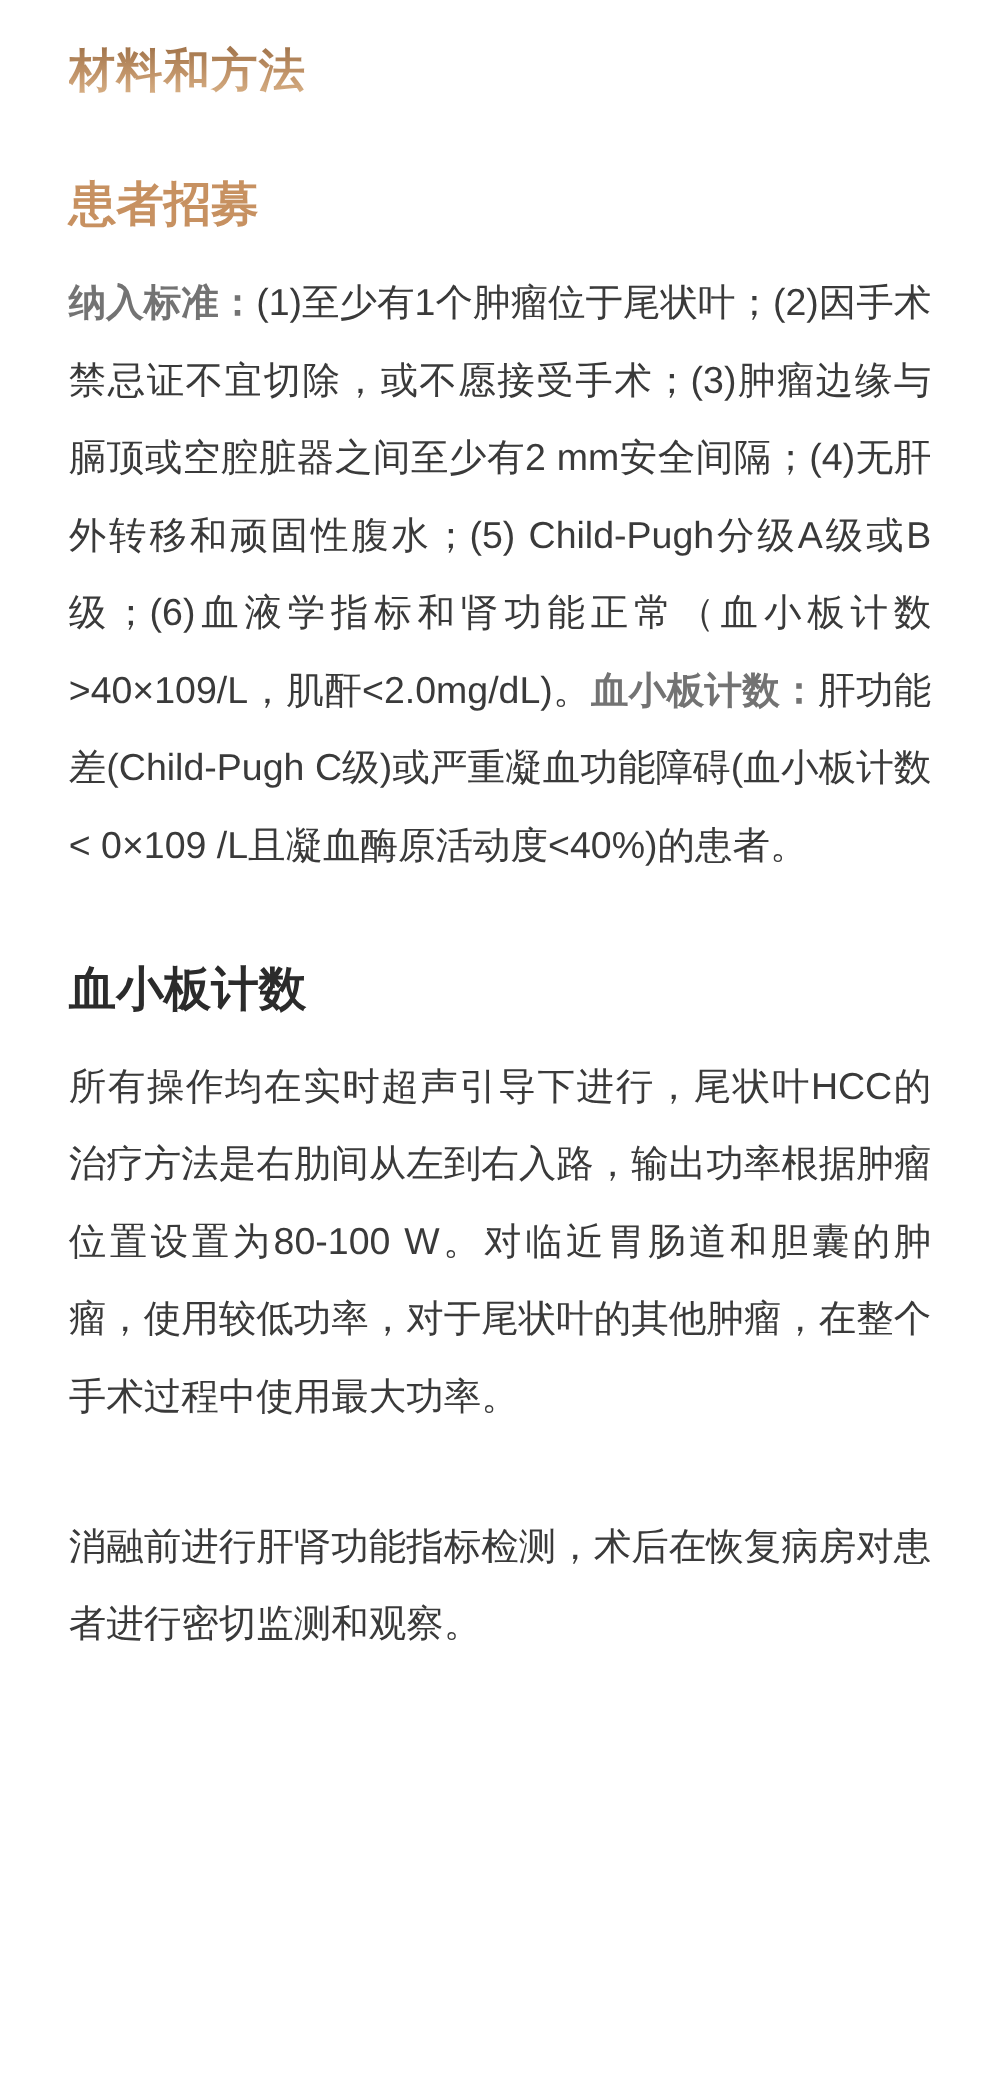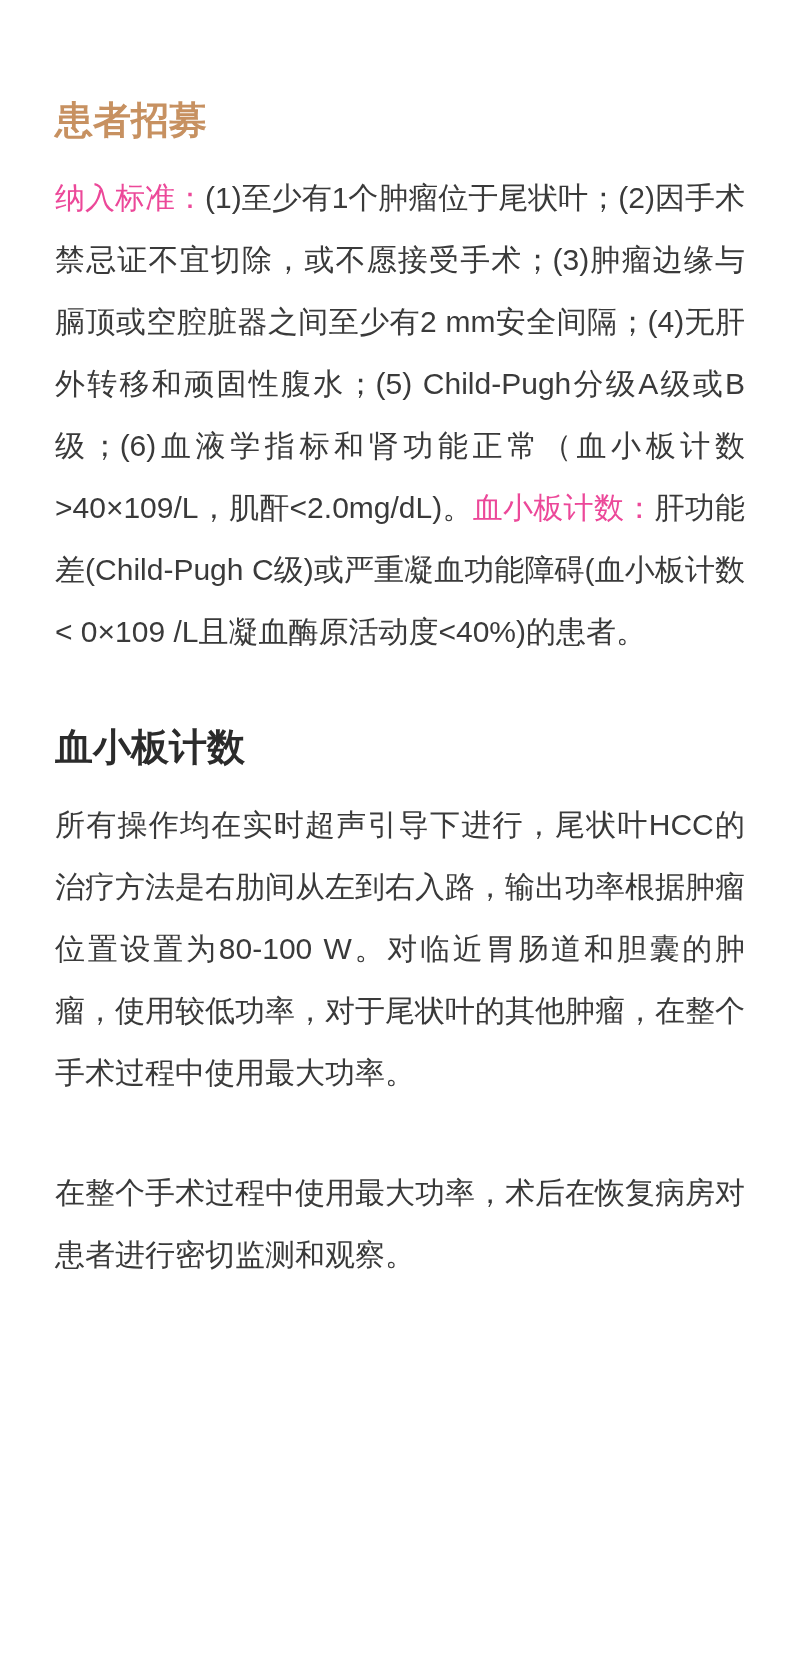--- a/index.html
+++ b/index.html
@@ -26,22 +26,22 @@
     color: transparent;
   }
   .para {
     font-size: 30px;
     line-height: 62px;
     text-align: justify;
     color: #3a3a3a;
     margin-top: 30px;
   }
   .para .b {
-    font-weight: 400;
-    color: #ec4899;
+    font-weight: 700;
+    color: #737373;
     margin-top: 24px;
   }
   .section { margin-top: 58px; }
   .subheading {
     font-size: 38px;
     line-height: 1.4;
     font-weight: 700;
   }
   .subheading.gold {
     color: #c79161;
@@ -49,28 +49,29 @@
   }
   .subheading.dark {
     color: #2b2b2b;
   }
   .section .para { margin-top: 20px; }
 </style>
 </head>
 <body>
 
 <main class="doc">
+  <h1 class="title-gold">材料和方法</h1>
 
 
   <div id="sections">
       <section class="section">
         <h2 class="subheading gold">患者招募</h2>
         <p class="para"><span class="b">纳入标准：</span><span>(1)至少有1个肿瘤位于尾状叶；(2)因手术禁忌证不宜切除，或不愿接受手术；(3)肿瘤边缘与膈顶或空腔脏器之间至少有2 mm安全间隔；(4)无肝外转移和顽固性腹水；(5) Child-Pugh分级A级或B级；(6)血液学指标和肾功能正常（血小板计数&gt;40×109/L，肌酐&lt;2.0mg/dL)。</span><span class="b">血小板计数：</span><span>肝功能差(Child-Pugh C级)或严重凝血功能障碍(血小板计数&lt; 0×109 /L且凝血酶原活动度&lt;40%)的患者。</span></p>
       </section>
       <section class="section">
         <h2 class="subheading dark">血小板计数</h2>
         <p class="para"><span>所有操作均在实时超声引导下进行，尾状叶HCC的治疗方法是右肋间从左到右入路，输出功率根据肿瘤位置设置为80-100 W。对临近胃肠道和胆囊的肿瘤，使用较低功率，对于尾状叶的其他肿瘤，在整个手术过程中使用最大功率。</span></p>
       </section>
       <section class="section">
-        <p class="para"><span>在整个手术过程中使用最大功率，术后在恢复病房对患者进行密切监测和观察。</span></p>
+        <p class="para"><span>消融前进行肝肾功能指标检测，术后在恢复病房对患者进行密切监测和观察。</span></p>
       </section>
     </div>
 </main>
 
 </body></html>

